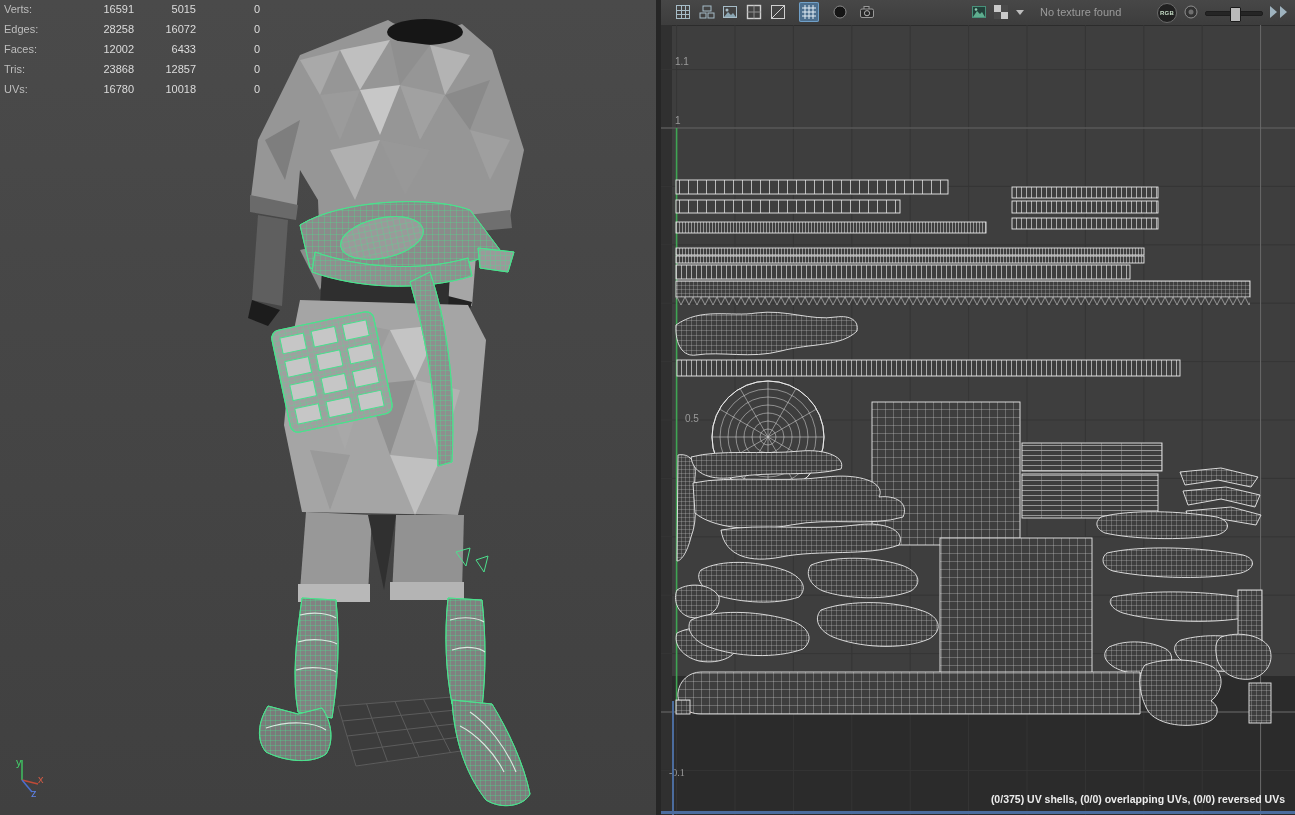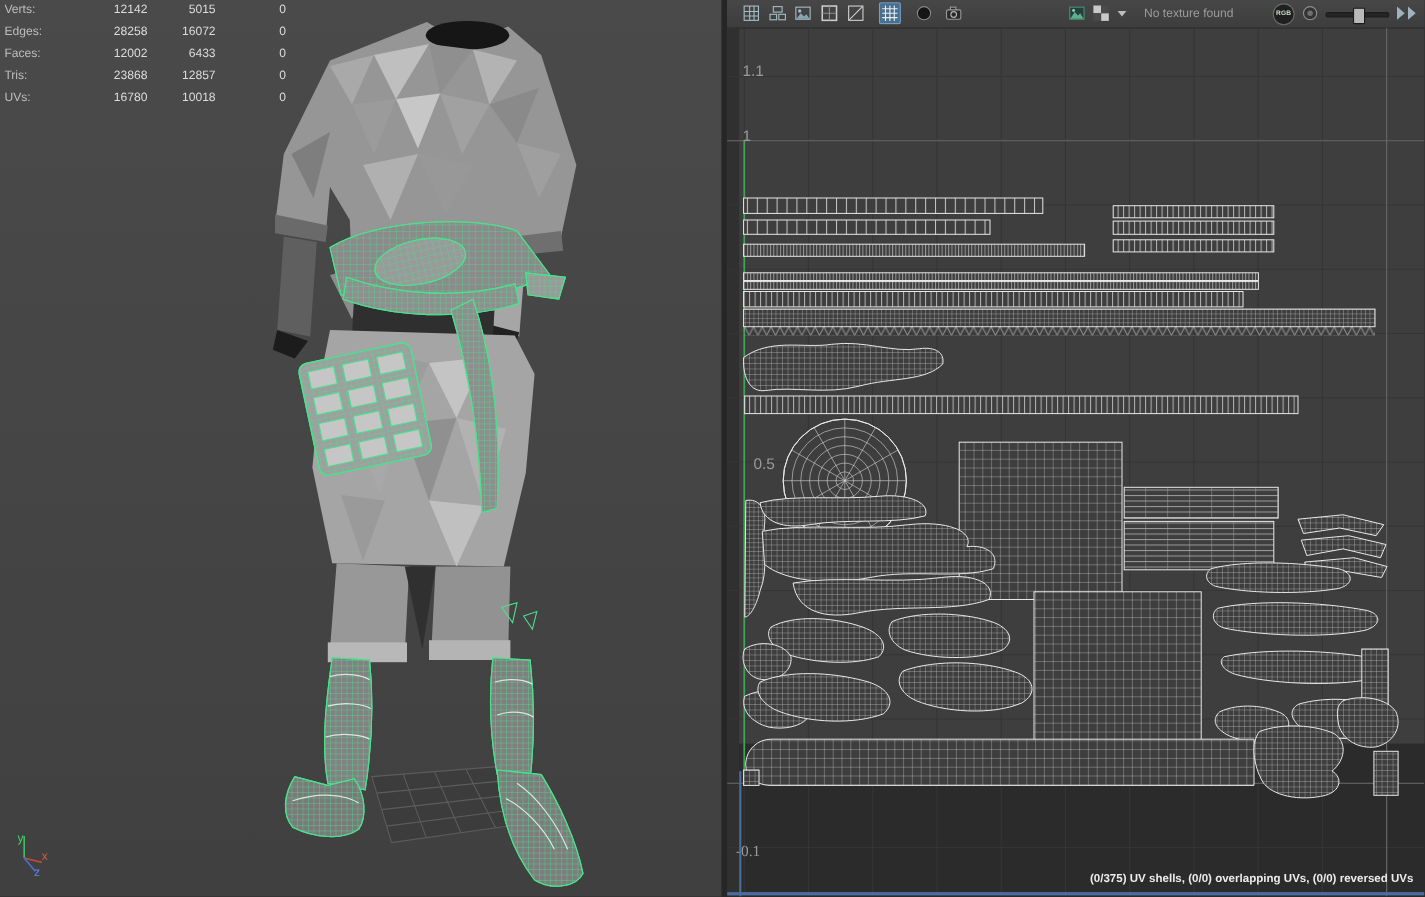--- a/index.html
+++ b/index.html
@@ -50,21 +50,21 @@
     position:absolute;top:3px;width:18px;height:18px;border-radius:50%;
     background:#202020;border:1px solid #6a6a6a;color:#c8dfc8;
     font-size:6px;font-weight:bold;display:flex;align-items:center;justify-content:center;
     cursor:pointer;letter-spacing:.2px;
   }
   .slider{position:absolute;top:11px;width:56px;height:3px;background:#252525;border:1px solid #1d1d1d;border-radius:2px;cursor:pointer;}
   .slider-handle{position:absolute;left:24px;top:-5px;width:9px;height:13px;background:#b9b9b9;border:1px solid #1a1a1a;border-radius:1px;}
   .chev{position:absolute;top:6px;width:0;height:0;border-top:6px solid transparent;border-bottom:6px solid transparent;border-left:7px solid #9fb3bf;cursor:pointer;}
   .uv-canvas-wrap{position:absolute;left:0;top:25px;width:634px;height:790px;overflow:hidden;}
   .left-strip{position:absolute;left:0;top:0;width:11px;height:790px;background:#303030;}
-  .grid-label{position:absolute;font-size:14px;color:#9a9a9a;}
+  .grid-label{position:absolute;font-size:10px;color:#9a9a9a;}
   .uv-status{
     position:absolute;right:10px;top:768px;font-size:10.5px;font-weight:bold;color:#ededed;
   }
   .blue-edge-bottom{position:absolute;left:0;top:786px;width:634px;height:3px;background:#4b6c9e;}
   .blue-edge-left{position:absolute;left:11px;top:676px;width:2px;height:114px;background:#4b6c9e;}
 </style>
 </head>
 <body>
 
 <div class="viewport">
@@ -202,21 +202,21 @@
     <g>
       <line x1="22" y1="760" x2="22" y2="780" stroke="#3fbf5f" stroke-width="1.5"></line>
       <line x1="22" y1="780" x2="38" y2="784" stroke="#bf4a37" stroke-width="1.5"></line>
       <line x1="22" y1="780" x2="32" y2="792" stroke="#4a6fd0" stroke-width="1.5"></line>
     </g>
   </svg>
 
   <div class="hud">
     <div class="hud-row">
       <span class="hud-label">Verts:</span>
-      <span class="hud-c1">12142</span>
+      <span class="hud-c1">16591</span>
       <span class="hud-c2">5015</span>
       <span class="hud-c3">0</span>
     </div>
     <div class="hud-row">
       <span class="hud-label">Edges:</span>
       <span class="hud-c1">28258</span>
       <span class="hud-c2">16072</span>
       <span class="hud-c3">0</span>
     </div>
     <div class="hud-row">

